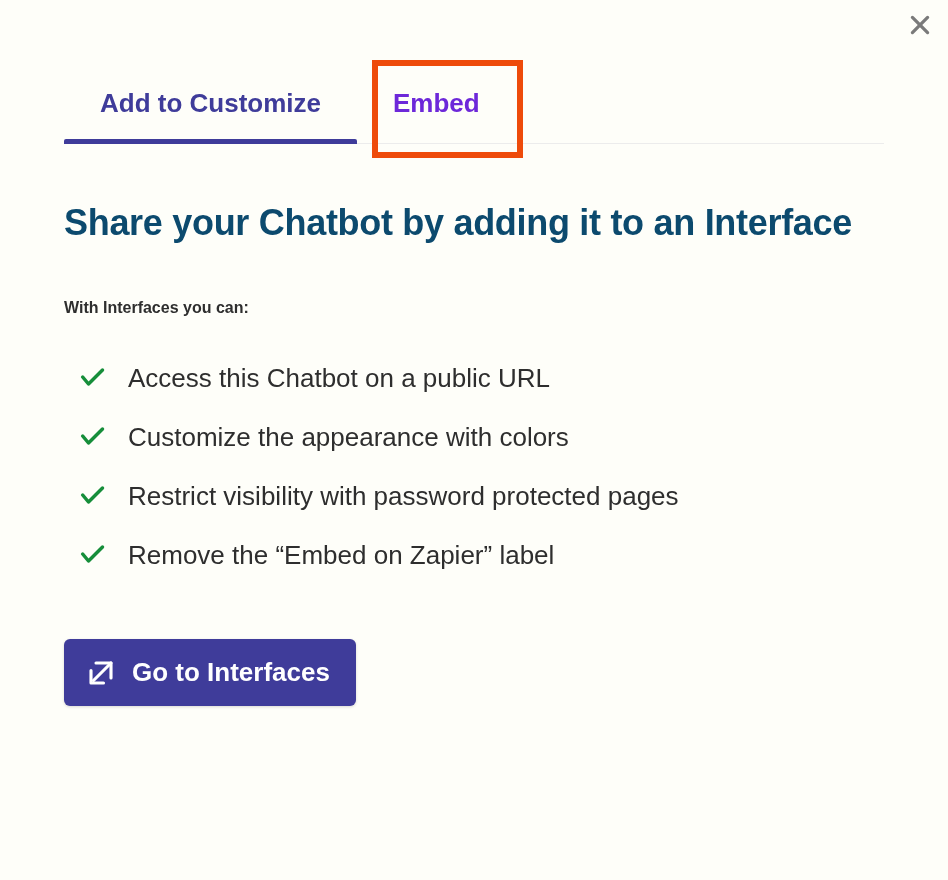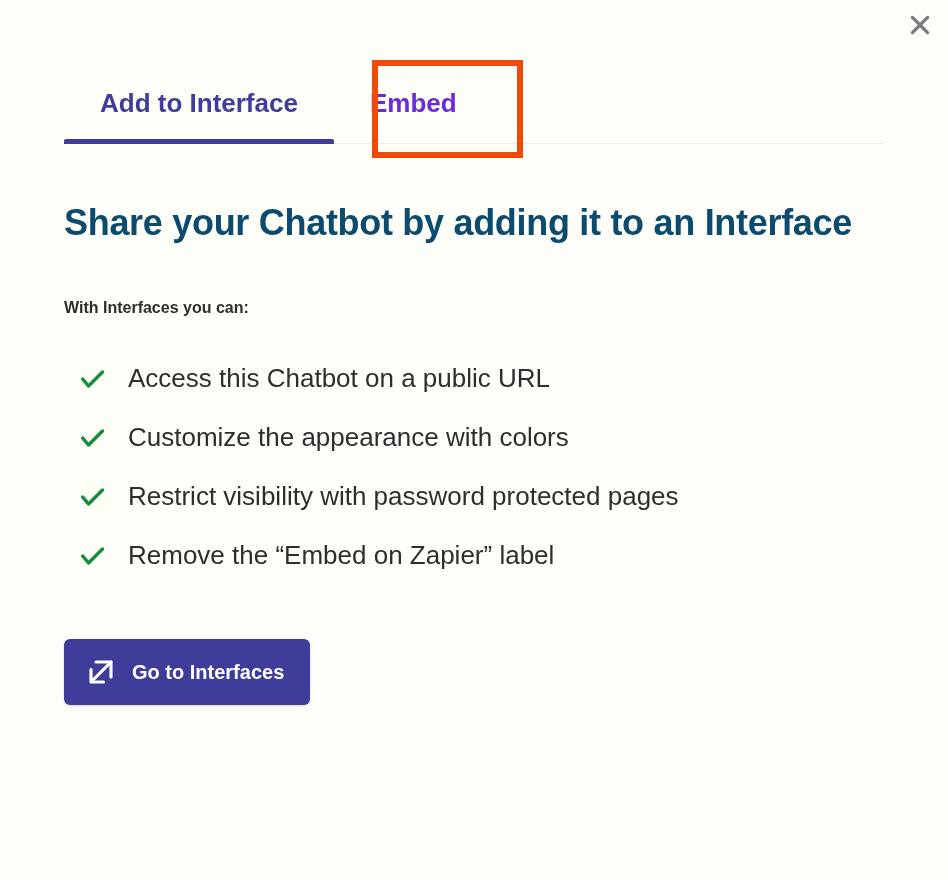--- a/index.html
+++ b/index.html
@@ -89,21 +89,21 @@
       font-weight: 700;
       color: #2e2e2e;
       margin-top: 54px;
     }
     .feature-list {
       list-style: none;
       margin-top: 32px;
     }
     .feature-item {
       display: flex;
-      align-items: center;
+      align-items: flex-start;
       gap: 22px;
       padding: 14px 0 14px 14px;
     }
     .check-icon {
       flex-shrink: 0;
       width: 28px;
       height: 28px;
       color: #168e3a;
       display: flex;
       align-items: center;
@@ -114,28 +114,28 @@
       height: 28px;
       stroke-width: 3;
     }
     .feature-text {
       font-size: 26px;
       color: #2e2e2e;
     }
     .cta-button {
       margin-top: 54px;
       display: inline-flex;
-      align-items: center;
+      align-items: flex-end;
       gap: 16px;
       background: #3f3c9a;
       color: #fff;
       border: none;
       border-radius: 6px;
       padding: 18px 26px 18px 22px;
-      font-size: 20px;
+      font-size: 26px;
       font-weight: 700;
       cursor: pointer;
       box-shadow: 0 1px 3px rgba(0,0,0,0.15);
     }
     .external-icon {
       width: 30px;
       height: 30px;
       display: flex;
       align-items: center;
       justify-content: center;
@@ -154,21 +154,21 @@
       <line x1="5" y1="5" x2="19" y2="19"></line>
       <line x1="19" y1="5" x2="5" y2="19"></line>
     </svg>
   </span>
 </button>
 
 <div class="container">
 
   <div class="tabs">
     <button class="tab tab-active">
-      <span>Add to Interface</span>
+      <span>Add to Customize</span>
     </button>
     <button class="tab tab-inactive">
       <span>Embed</span>
     </button>
     <div class="tab-highlight"></div>
   </div>
 
   <div class="content">
     <h1 class="heading">Share your Chatbot by adding it to an Interface</h1>
     <h2 class="subheading">With Interfaces you can:</h2>

